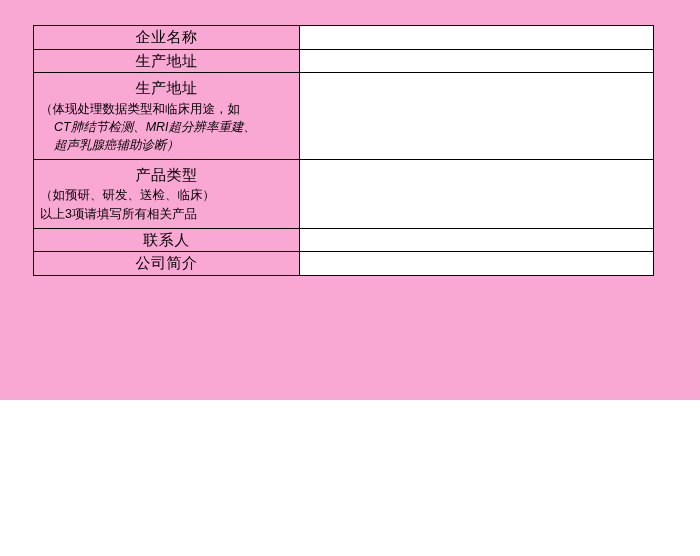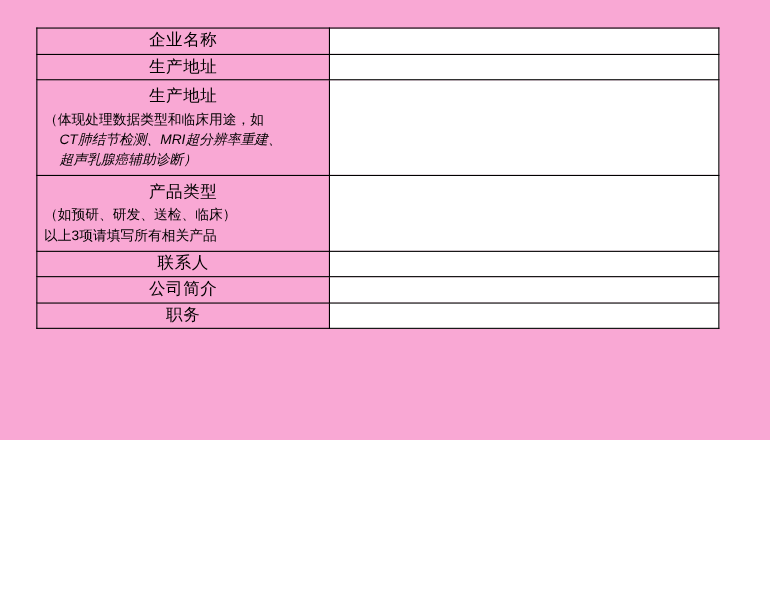--- a/index.html
+++ b/index.html
@@ -125,26 +125,18 @@
 
       <tr>
         <td class="label-cell">
           <span class="lbl-main">公司简介</span>
         </td>
         <td class="value-cell">
           <span class="lbl-main"></span>
         </td>
       </tr>
 
-      <tr>
-        <td class="label-cell">
-          <span class="lbl-main">职务</span>
-        </td>
-        <td class="value-cell">
-          <span class="lbl-main"></span>
-        </td>
-      </tr>
 
 
 
     </tbody>
   </table>
 </div>
 
 </body></html>

